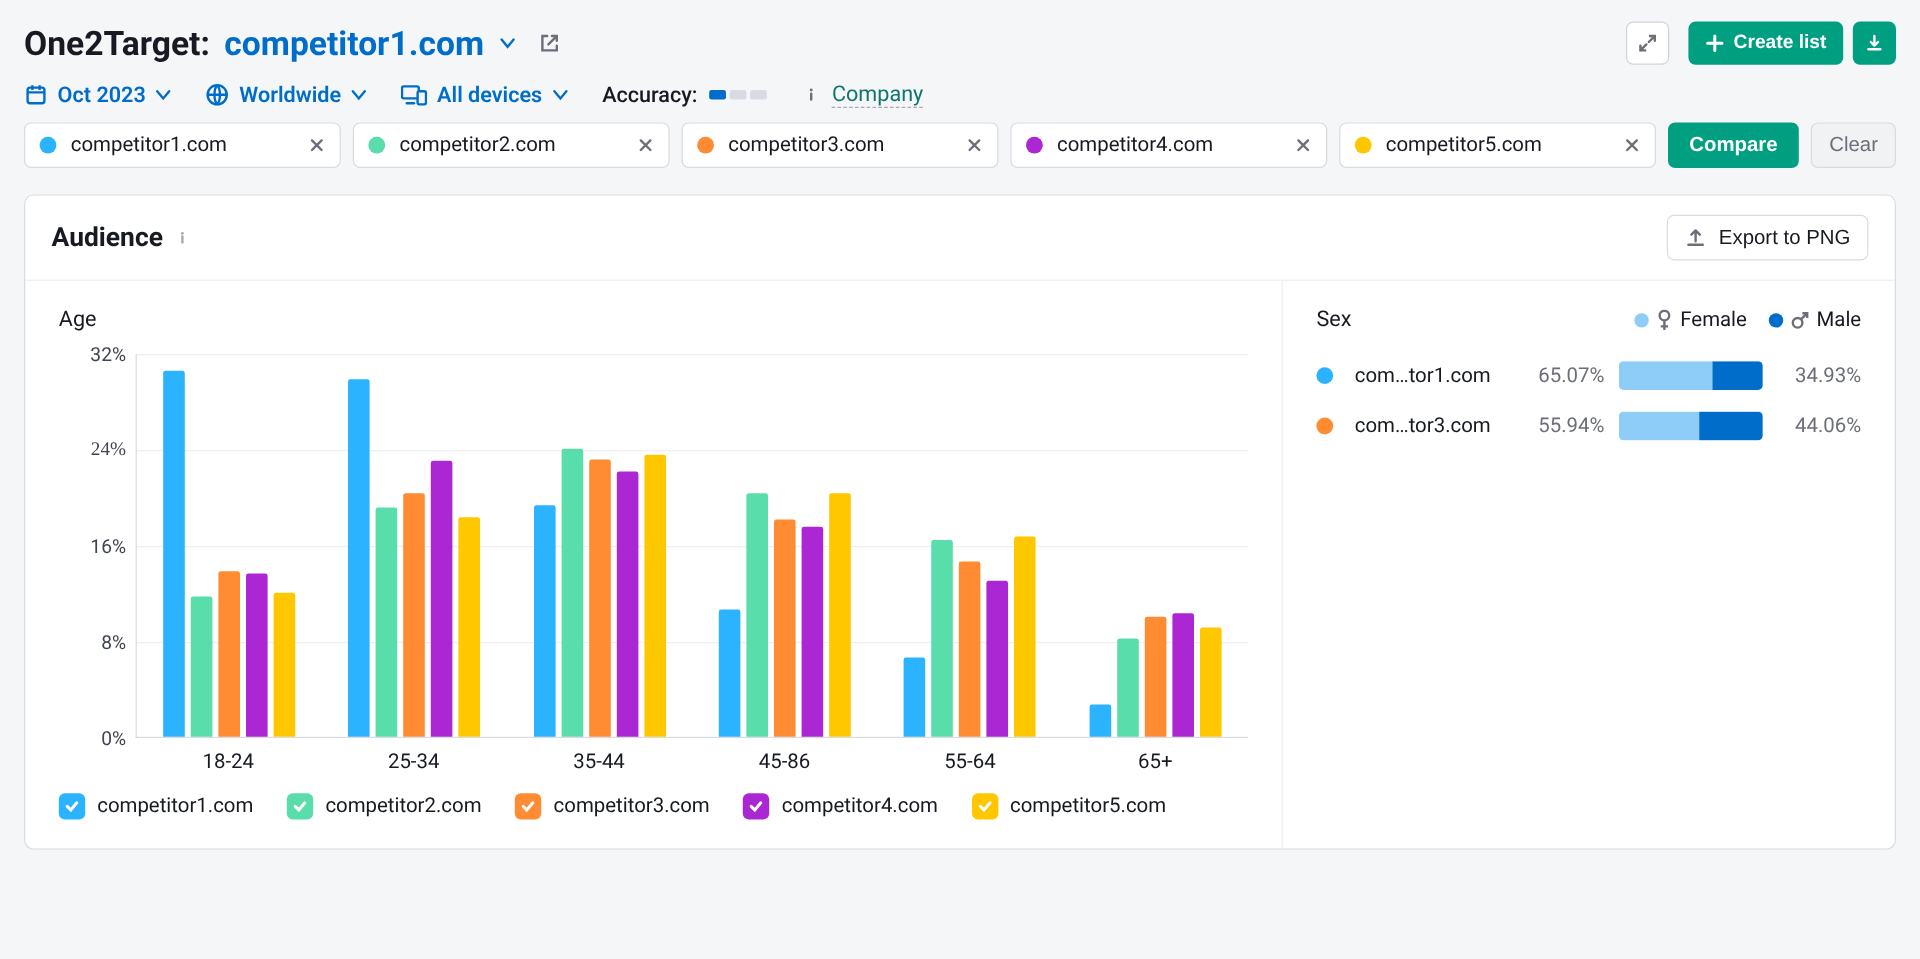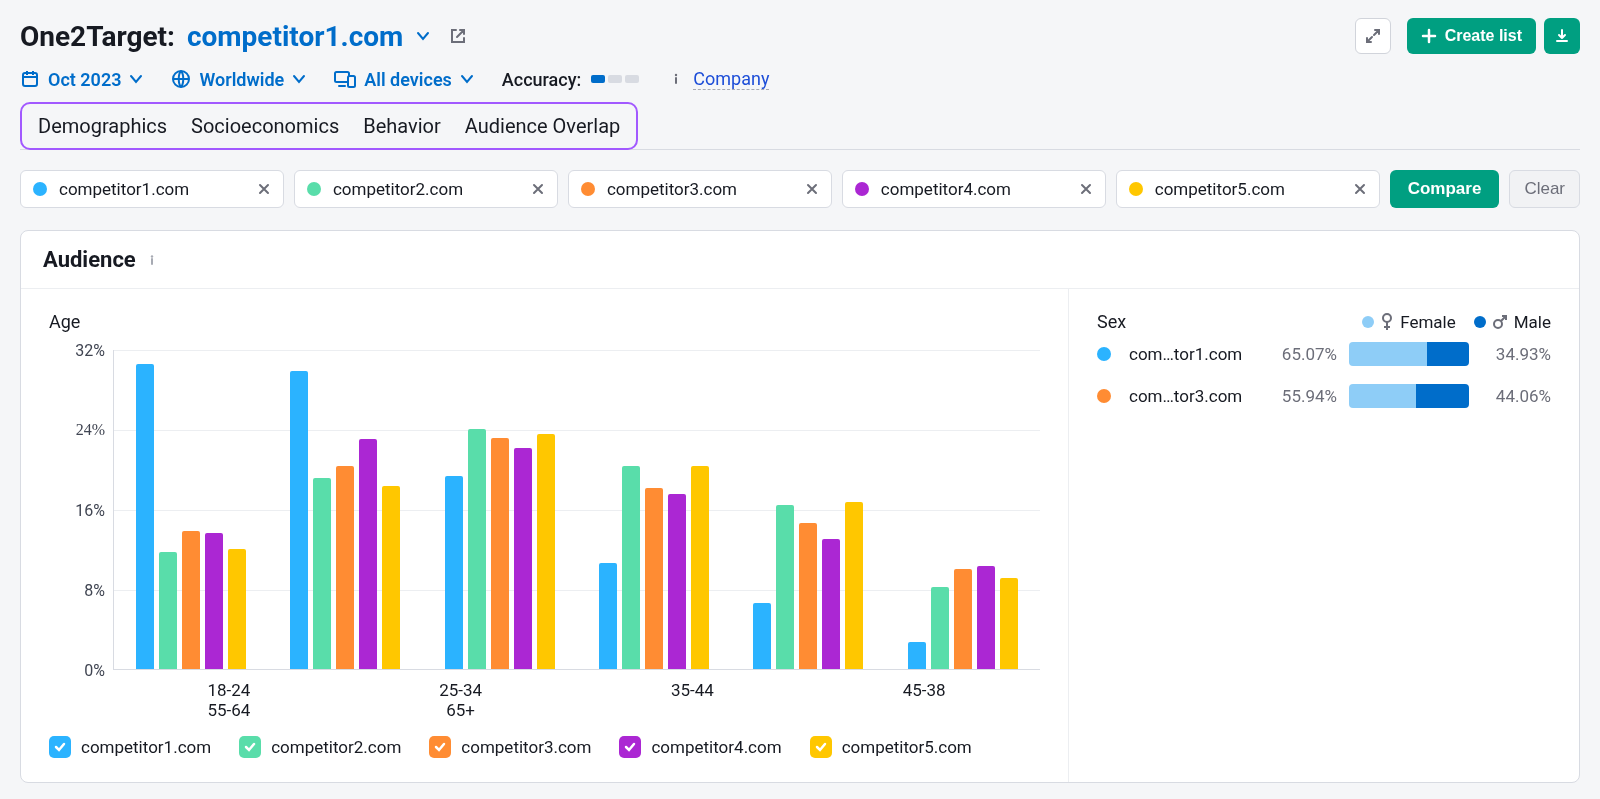--- a/index.html
+++ b/index.html
@@ -18,21 +18,21 @@
   .btn-primary svg { stroke:#fff; }
 
   
   .filters-row { display:flex; align-items:center; gap:28px; margin-bottom:12px; font-size:18px; }
   .filter-pill { display:flex; align-items:center; gap:8px; color:#006dca; font-weight:600; cursor:pointer; }
   .filter-pill .chev-small { color:#006dca; }
   .accuracy { display:flex; align-items:center; gap:10px; color:#171a22; font-weight:500; }
   .acc-bars { display:flex; gap:3px; }
   .acc-seg { width:14px; height:8px; border-radius:2px; background:#d8dbe2; }
   .acc-seg.on { background:#006dca; }
-  .company { display:flex; align-items:center; gap:8px; color:#1d4ed8; }
+  .company { display:flex; align-items:center; gap:8px; color:#0f766e; }
   .company .label { border-bottom:1px dashed #a7aab3; }
 
   
   .tabs-row { border-bottom:1px solid #d8dbe2; margin-bottom:20px; }
   .tabs-highlight { display:inline-flex; gap:24px; border:2px solid #a259ff; border-radius:10px; padding:10px 16px; margin-bottom:-1px; }
   .tab { font-size:20px; color:#171a22; cursor:pointer; }
 
   
   .chips-row { display:flex; gap:10px; margin-bottom:22px; }
   .chip { display:flex; align-items:center; gap:12px; background:#fff; border:1px solid #d8dbe2; border-radius:6px; padding:8px 12px; font-size:17px; }
@@ -56,28 +56,28 @@
 
   
   .chart-wrap { position:relative; }
   .yaxis { position:absolute; left:0; top:0; bottom:40px; width:64px; }
   .ytick { position:absolute; right:8px; font-size:16px; color:#404552; transform:translateY(-50%); }
   .plot { position:relative; margin-left:64px; height:320px; border-left:1px solid #d8dbe2; border-bottom:1px solid #d8dbe2; }
   .grid { position:absolute; left:0; right:0; border-top:1px solid #eceef1; }
   .groups { position:absolute; inset:0; display:grid; grid-template-columns:repeat(6,1fr); }
   .group { position:relative; display:flex; align-items:flex-end; justify-content:center; gap:5px; padding:0 18px; }
   .bar { width:18px; border-radius:2px 2px 0 0; }
-  .xaxis { display:grid; grid-template-columns:repeat(4,1fr); margin-left:64px; margin-top:10px; }
+  .xaxis { display:grid; grid-template-columns:repeat(6,1fr); margin-left:64px; margin-top:10px; }
   .xlabel { text-align:center; font-size:17px; color:#171a22; }
   .legend { display:flex; gap:28px; margin-top:16px; margin-left:0; flex-wrap:wrap; }
   .legend-item { display:flex; align-items:center; gap:10px; font-size:17px; }
   .legend-check { width:22px; height:22px; border-radius:5px; display:flex; align-items:center; justify-content:center; }
 
   
-  .sex-header { display:flex; align-items:center; margin-bottom:10px; }
+  .sex-header { display:flex; align-items:center; margin-bottom:24px; }
   .sex-legend { margin-left:auto; display:flex; gap:18px; font-size:17px; align-items:center; }
   .sex-legend .entry { display:flex; align-items:center; gap:6px; }
   .sex-row { display:grid; grid-template-columns: 20px 1fr 70px 120px 70px; align-items:center; gap:12px; margin-bottom:18px; font-size:17px; }
   .sex-row .dot { width:14px; height:14px; border-radius:50%; }
   .sex-row .name { color:#171a22; white-space:nowrap; overflow:hidden; text-overflow:ellipsis; }
   .sex-row .pct { color:#6c6e79; text-align:right; }
   .sex-bar { height:24px; border-radius:4px; overflow:hidden; display:flex; }
   .sex-bar .f { background:#8ecdf7; height:100%; }
   .sex-bar .m { background:#006dca; height:100%; }
 
@@ -162,28 +162,20 @@
     </div>
     <div class="company">
       <svg width="18" height="18" viewBox="0 0 18 18" fill="none">
           <circle cx="9" cy="5" r="1.2" fill="#6c6e79"></circle>
           <path d="M9 8v5" stroke="#6c6e79" stroke-width="2" stroke-linecap="round"></path>
         </svg>
       <span class="label">Company</span>
     </div>
   </div>
 
-  <div class="tabs-row">
-    <div class="tabs-highlight">
-      <span class="tab">Demographics</span>
-      <span class="tab">Socioeconomics</span>
-      <span class="tab">Behavior</span>
-      <span class="tab">Audience Overlap</span>
-    </div>
-  </div>
 
   <div class="chips-row" id="chips-row">
       <div class="chip" style="width: 270px;">
       <span class="dot" style="background:#2bb3ff"></span>
       <span class="chip-label">competitor1.com</span>
       <span class="close">
         <svg width="14" height="14" viewBox="0 0 14 14">
             <path d="M3 3l8 8M11 3l-8 8" stroke="#6c6e79" stroke-width="2" stroke-linecap="round"></path>
           </svg>
       </span>
@@ -230,20 +222,26 @@
 
   <div class="panel">
     <div class="panel-header">
       <span class="panel-title">Audience</span>
       <span class="info-dot">
         <svg width="16" height="16" viewBox="0 0 16 16" fill="none">
             <circle cx="8" cy="4.5" r="1.2" fill="#a7aab3"></circle>
             <path d="M8 7v5" stroke="#a7aab3" stroke-width="2" stroke-linecap="round"></path>
           </svg>
       </span>
+      <button class="export-btn">
+        <svg width="18" height="18" viewBox="0 0 18 18" fill="none">
+            <path d="M9 12V3m0 0L5.5 6.5M9 3l3.5 3.5M3 15h12" stroke="#6c6e79" stroke-width="2" stroke-linecap="round"></path>
+          </svg>
+        <span>Export to PNG</span>
+      </button>
     </div>
     <div class="panel-body">
 
       <div class="age-section">
         <div class="section-title">Age</div>
         <div class="chart-wrap">
           <div class="yaxis" id="yaxis">
               <div class="ytick" style="top: 320px;">0%</div>
               <div class="ytick" style="top: 240px;">8%</div>
               <div class="ytick" style="top: 160px;">16%</div>
@@ -297,21 +295,21 @@
                   <div class="bar" title="competitor3.com: 10%" style="height: 100px; background: rgb(255, 140, 51);"></div>
                   <div class="bar" title="competitor4.com: 10.3%" style="height: 103px; background: rgb(171, 39, 211);"></div>
                   <div class="bar" title="competitor5.com: 9.1%" style="height: 91px; background: rgb(255, 199, 0);"></div>
                 </div>
               </div>
             </div>
           <div class="xaxis" id="xaxis">
               <div class="xlabel">18-24</div>
               <div class="xlabel">25-34</div>
               <div class="xlabel">35-44</div>
-              <div class="xlabel">45-38</div>
+              <div class="xlabel">45-86</div>
               <div class="xlabel">55-64</div>
               <div class="xlabel">65+</div>
             </div>
         </div>
         <div class="legend" id="legend">
             <div class="legend-item">
               <span class="legend-check" style="background:#2bb3ff">
                 <svg width="14" height="14" viewBox="0 0 14 14">
                   <path d="M3 7l3 3 5-6" stroke="#fff" stroke-width="2.5" fill="none" stroke-linecap="round"></path>
                 </svg>

